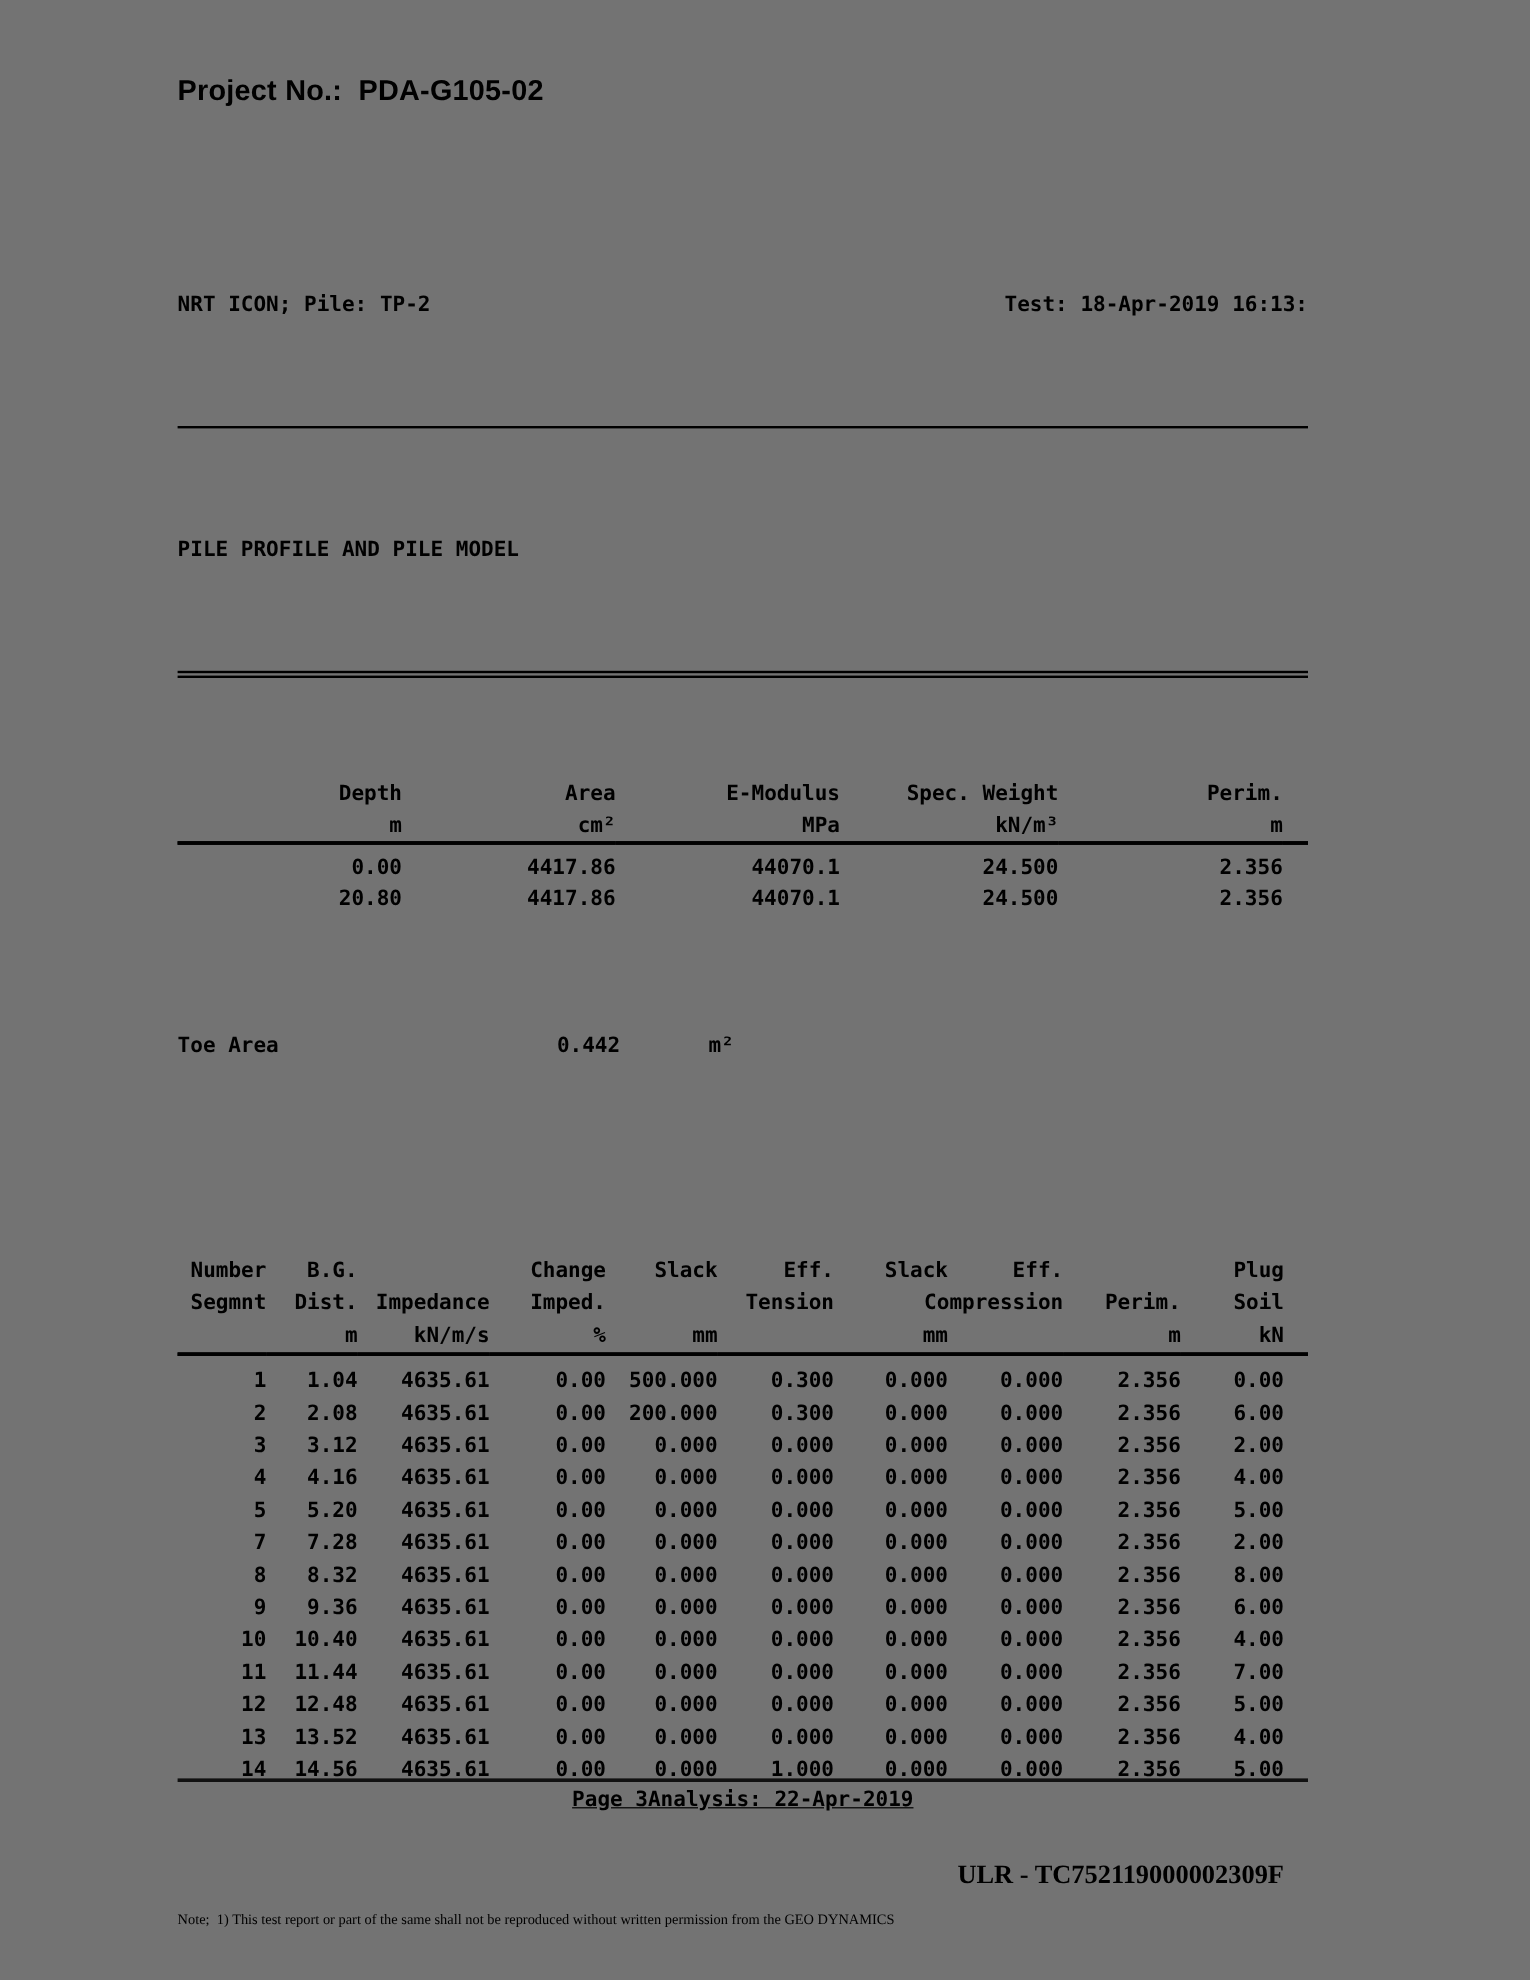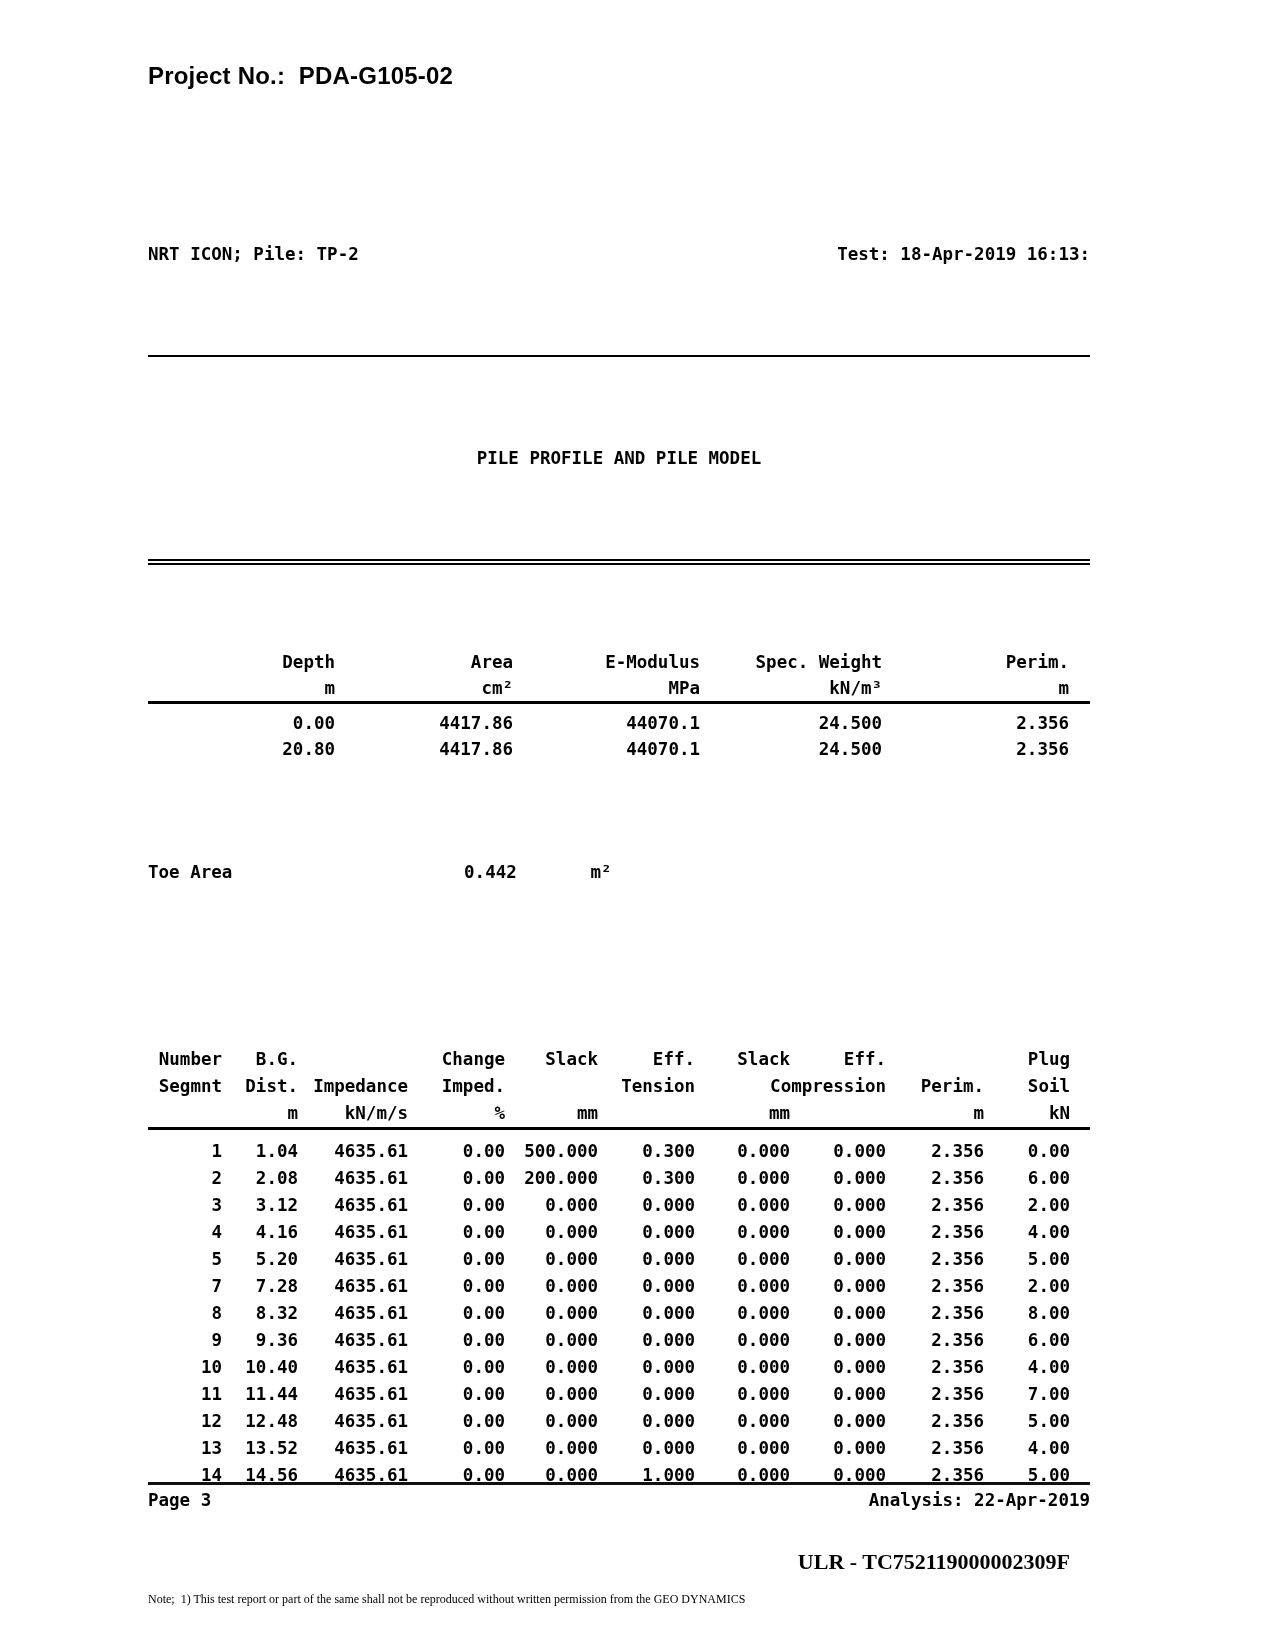--- a/index.html
+++ b/index.html
@@ -1,55 +1,55 @@
 <!DOCTYPE html>
 <html><head>
 <meta charset="utf-8">
 <style>
   html,body{margin:0;padding:0;background:#e8e8e8;}
   .page{
     position:relative;
     width:1275px;height:1650px;
-    background:#ffffff;
+    background:#737373;
     font-family:"DejaVu Sans Mono", monospace;
     color:#000;
     overflow:hidden;
     margin:0 auto;
   }
   .project{
     position:absolute;left:148px;top:62px;
     font-family:"Liberation Sans", sans-serif;
     font-weight:700;font-size:24px;letter-spacing:.2px;
     white-space:pre;
   }
   .report{
     position:absolute;left:148px;top:156px;width:942px;
     font-weight:700;font-size:17.5px;line-height:28px;
     white-space:pre;
   }
   .hdr-row{display:flex;justify-content:space-between;}
   .rule{border:0;border-top:2px solid #000;height:0;margin:3px 0 0 0;}
   .rule-thick{border:0;border-top:3px solid #111;height:0;}
   .rule-double{height:2px;border-top:2px solid #000;border-bottom:2px solid #000;margin:0;}
-  .sec-title{text-align:center;line-height:30px;padding:2px 0;}
+  .sec-title{text-align:left;line-height:30px;padding:2px 0;}
   table{border-collapse:collapse;table-layout:fixed;width:942px;}
   td{padding:0;text-align:right;overflow:visible;white-space:pre;}
   .t1 td{height:26px;line-height:26px;}
   .t1 tr.units td{border-bottom:3px solid #000;}
   .t1 tbody tr:first-child td{padding-top:6px;}
   .t2 td{height:27px;line-height:27px;}
   .t2 thead tr.units td{border-bottom:3px solid #000;}
   .t2 tbody tr:first-child td{padding-top:8px;}
   .toe-line{margin-top:12px;}
   .seg-wrap{margin-top:20px;}
   .footer{
     position:absolute;left:148px;top:1482px;width:942px;
     font-weight:700;font-size:17.5px;line-height:26px;
   }
-  .footer-row{display:flex;justify-content:space-between;white-space:pre;margin-top:2px;}
+  .footer-row{display:flex;justify-content:center;white-space:pre;margin-top:2px;text-decoration:underline;}
   .notes{
     position:absolute;left:148px;top:1552px;width:700px;
     font-family:"Liberation Serif", serif;
     font-size:12px;line-height:19px;color:#000;white-space:pre;
   }
   .note-indent{padding-left:37px;}
   .ulr{
     position:absolute;left:700px;top:1549px;width:370px;
     text-align:right;
     font-family:"Liberation Serif", serif;

